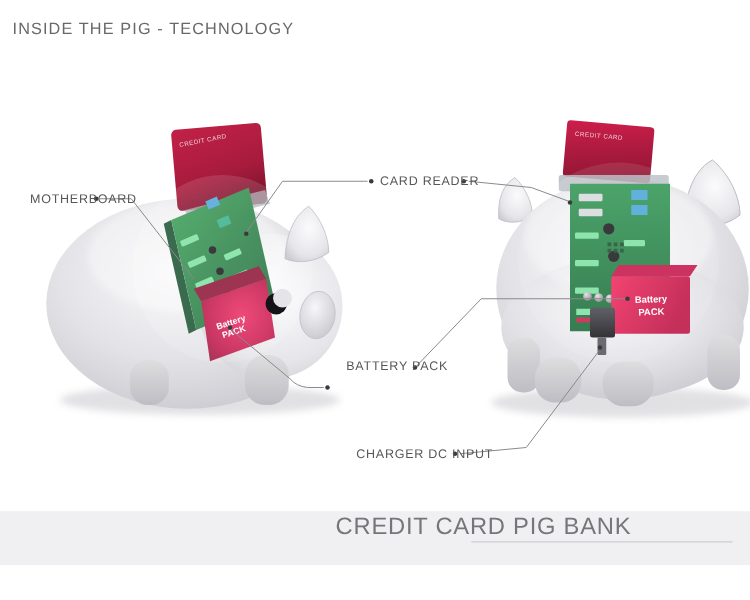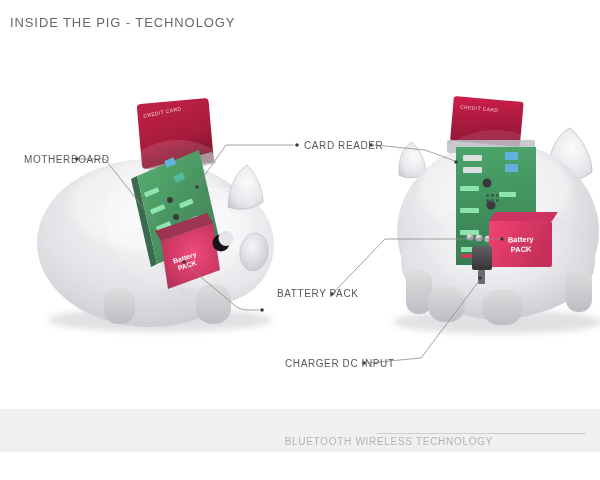--- a/index.html
+++ b/index.html
@@ -249,16 +249,16 @@
       <circle cx="480" cy="278" r="1.8"></circle>
     </g>
   </svg>
 
   <div class="callout-label" id="lbl-motherboard">MOTHERBOARD</div>
   <div class="callout-label" id="lbl-cardreader">CARD READER</div>
   <div class="callout-label" id="lbl-batterypack">BATTERY PACK</div>
   <div class="callout-label" id="lbl-charger">CHARGER DC INPUT</div>
 
   <div class="footer-panel"></div>
+  <div class="footer-title">CREDIT CARD PIG BANK</div>
   <div class="footer-divider"></div>
-  <div class="footer-subtitle">BLUETOOTH WIRELESS TECHNOLOGY</div>
 
 </div>
 
 </body></html>

